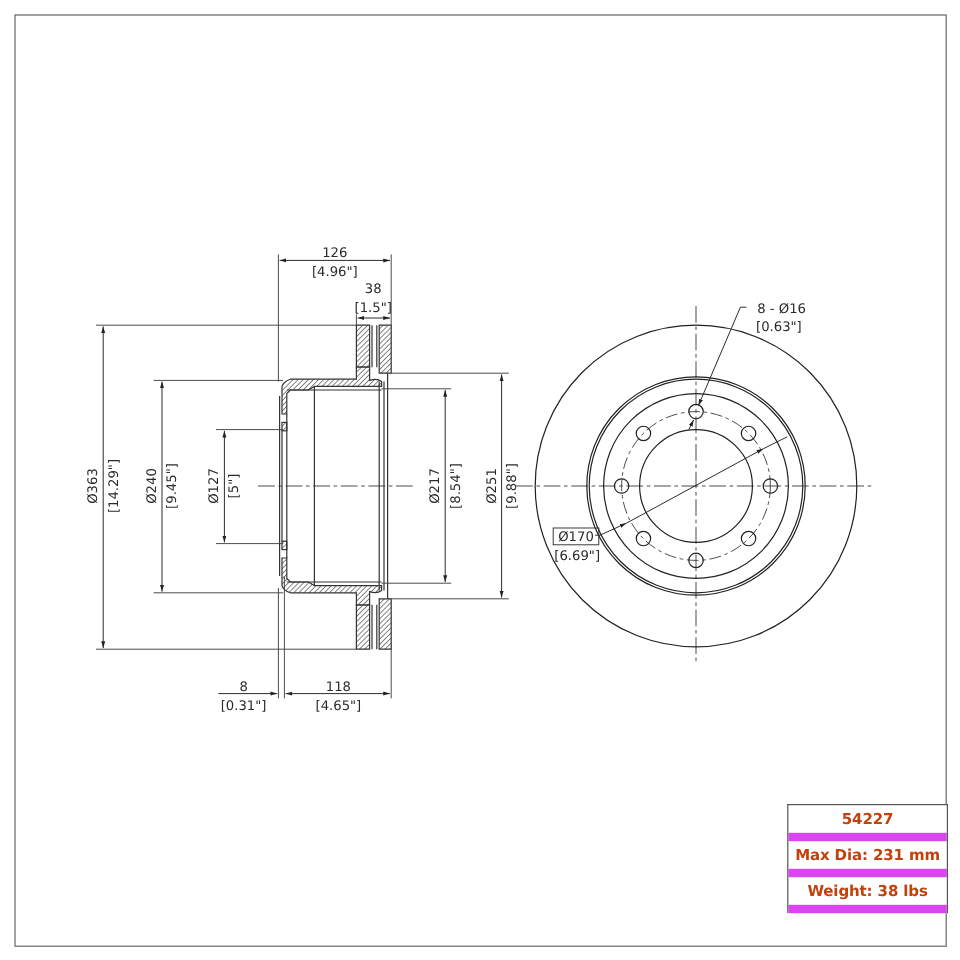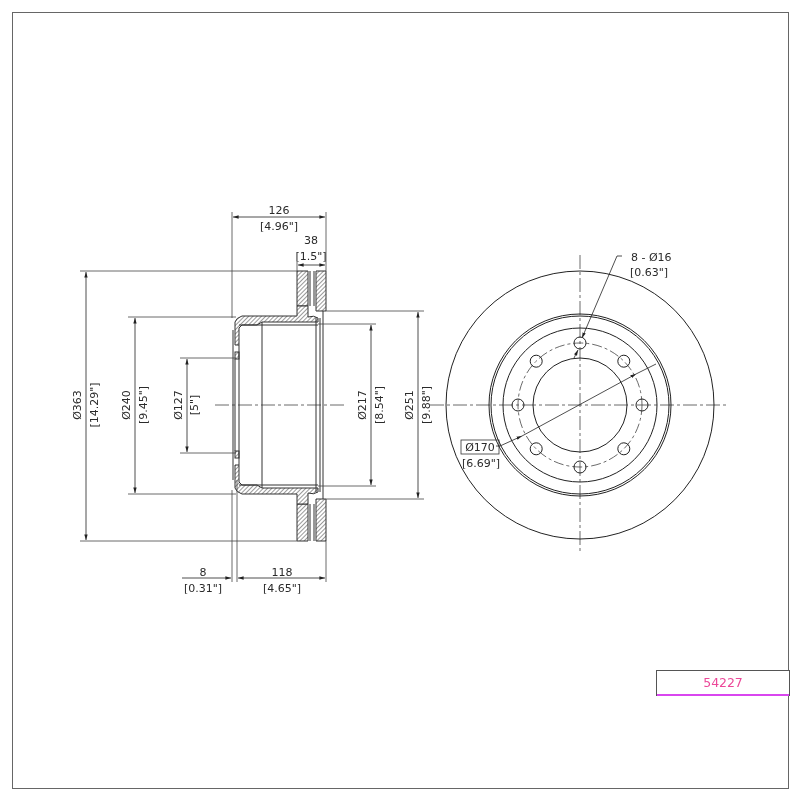--- a/index.html
+++ b/index.html
@@ -1,20 +1,20 @@
 <!DOCTYPE html>
 <html><head>
   <meta charset="utf-8">
   <style>
     html, body { margin: 0; padding: 0; background: #ffffff; }
     body { width: 800px; height: 800px; position: relative; overflow: hidden; font-family: "DejaVu Sans", sans-serif; }
     #drawing { position: absolute; left: 0; top: 0; width: 800px; height: 800px; }
     svg text { font-family: "DejaVu Sans", sans-serif; fill: #2a2a2a; }
     .title-block { position: absolute; left: 656px; top: 670px; width: 132px; border: 1px solid #555; border-bottom: none; background: #fff; }
-    .tb-row { height: 23px; border-bottom: 2px solid #d946ef; font-size: 12.5px; color: #ec4899; display: flex; align-items: center; justify-content: center; white-space: nowrap; letter-spacing: -0.1px; }
+    .tb-row { height: 23px; border-bottom: 7px solid #d946ef; font-size: 12.5px; color: #c2410c; display: flex; align-items: center; justify-content: center; white-space: nowrap; letter-spacing: -0.1px; font-weight: bold; }
   </style>
 </head>
 <body>
 
 <svg id="drawing" width="800" height="800" viewBox="0 0 800 800" xmlns="http://www.w3.org/2000/svg">
   <defs>
     <pattern id="hatch" patternUnits="userSpaceOnUse" width="3" height="3" patternTransform="rotate(45)">
       <rect width="3" height="3" fill="#fff"></rect>
       <line x1="0" y1="0" x2="0" y2="3" stroke="#333" stroke-width="1"></line>
     </pattern>
@@ -153,13 +153,15 @@
     <text x="631" y="261">8 - Ø16</text>
     <text x="630" y="276">[0.63"]</text>
     <rect x="461" y="440" width="38" height="14" fill="none" stroke="#333" stroke-width="0.8"></rect>
     <text x="480" y="451" text-anchor="middle">Ø170</text>
     <text x="481" y="467" text-anchor="middle">[6.69"]</text>
   </g>
 </svg>
 
 <div class="title-block">
   <div class="tb-row">54227</div>
+  <div class="tb-row">Max Dia: 231 mm</div>
+  <div class="tb-row">Weight: 38 lbs</div>
 </div>
 
 </body></html>

